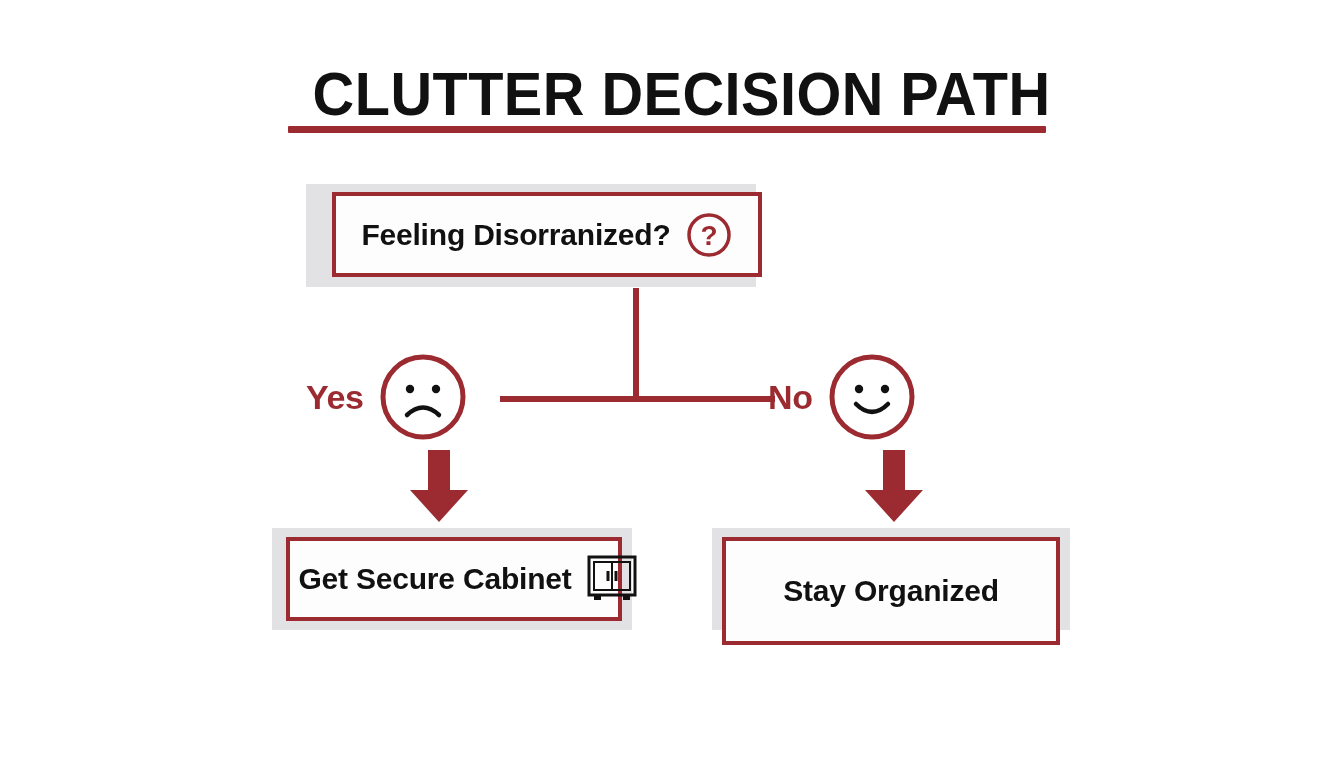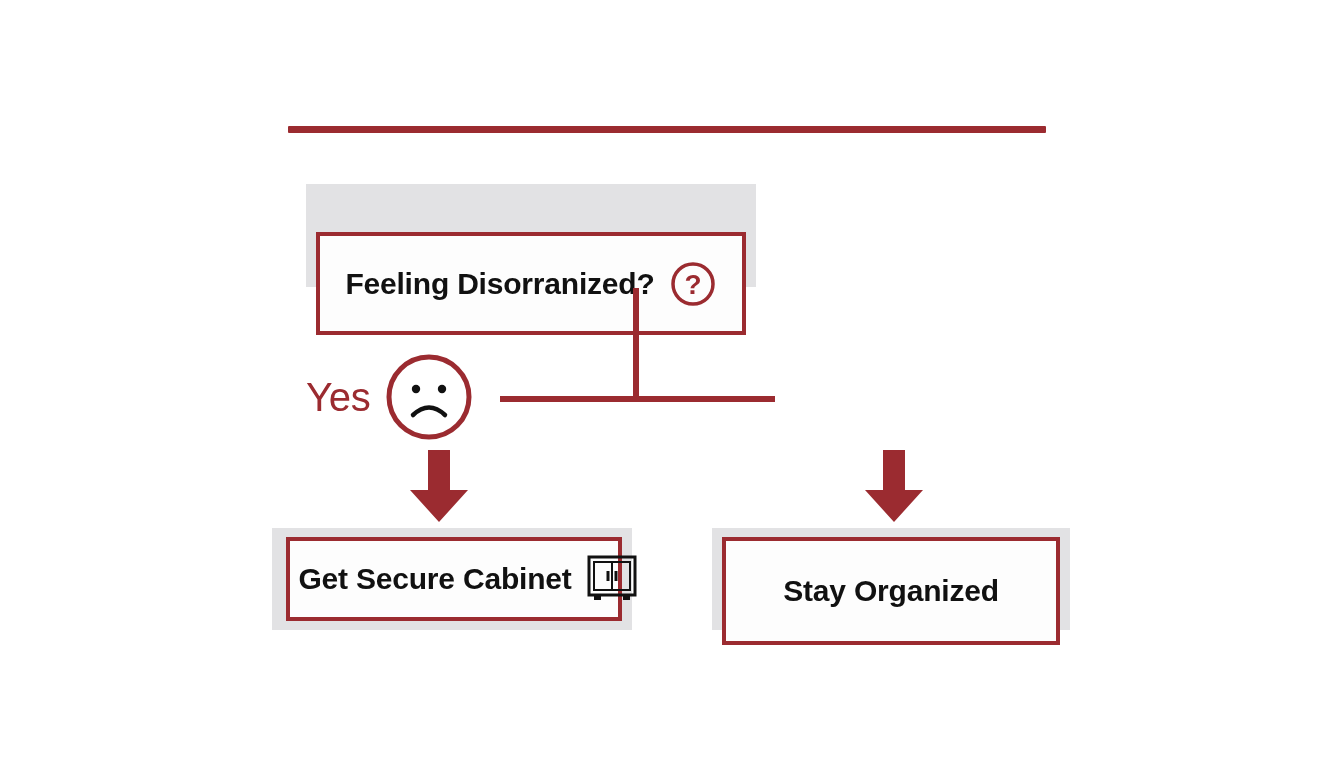--- a/index.html
+++ b/index.html
@@ -77,21 +77,21 @@
     font-family: "Liberation Sans", sans-serif;
     font-weight: bold;
     font-size: 30px;
     color: #111111;
     white-space: nowrap;
     letter-spacing: -0.2px;
   }
 
   
   #decision-frame { left: 306px; top: 184px; width: 450px; height: 103px; }
-  #decision-box   { left: 316px; top: 192px; width: 430px; height: 103px; margin-top: 40px; }
+  #decision-box   { left: 332px; top: 192px; width: 430px; height: 85px; }
 
   
   #outcome-left-frame  { left: 272px; top: 528px; width: 360px; height: 102px; }
   #outcome-left-box    { left: 286px; top: 537px; width: 336px; height: 84px; padding-left: 28px; }
   #outcome-right-frame { left: 712px; top: 528px; width: 358px; height: 102px; }
   #outcome-right-box   { left: 722px; top: 537px; width: 338px; height: 108px; }
 
   
   .conn {
     position: absolute;
@@ -104,41 +104,44 @@
   .branch {
     position: absolute;
     display: flex;
     align-items: center;
     gap: 14px;
   }
   #branch-yes { left: 306px; top: 352px; }
   #branch-no  { left: 768px; top: 352px; }
   .branch-label {
     font-family: "Liberation Sans", sans-serif;
-    font-weight: normal;
-    font-size: 40px;
+    font-weight: bold;
+    font-size: 34px;
     color: #9b2b30;
     letter-spacing: -0.3px;
   }
   .face-icon { display: block; }
 
   
   .arrow-down { position: absolute; }
   #arrow-left  { left: 400px; top: 448px; }
   #arrow-right { left: 855px; top: 448px; }
 
   
   .q-icon { display: block; }
   .cabinet-icon { display: block; }
 </style>
 </head>
 <body>
 
 <div id="canvas">
 
+  <div id="title-block">
+    <div id="page-title">CLUTTER DECISION PATH</div>
+  </div>
   <div id="title-underline"></div>
 
   <div class="node-frame" id="decision-frame"></div>
   <div class="node-box" id="decision-box">
     <div class="node-inner">
       <span class="node-label">Feeling Disorranized?</span>
       <span>
         <svg class="q-icon" width="48" height="48" viewBox="0 0 48 48" aria-hidden="true">
           <circle cx="24" cy="24" r="20" fill="none" stroke="#9b2b30" stroke-width="3.5"></circle>
           <text x="24" y="34" text-anchor="middle" font-family="Liberation Sans, sans-serif" font-size="28" font-weight="bold" fill="#9b2b30">?</text>
@@ -155,20 +158,31 @@
     <span>
       <svg class="face-icon" width="90" height="90" viewBox="0 0 90 90" aria-hidden="true">
         <circle cx="45" cy="45" r="40" fill="none" stroke="#9b2b30" stroke-width="5"></circle>
         <circle cx="32" cy="37" r="4.2" fill="#111111"></circle>
         <circle cx="58" cy="37" r="4.2" fill="#111111"></circle>
         <path d="M29 63 Q45 48 61 63" fill="none" stroke="#111111" stroke-width="4.5" stroke-linecap="round"></path>
       </svg>
     </span>
   </div>
 
+  <div class="branch" id="branch-no">
+    <span class="branch-label">No</span>
+    <span>
+      <svg class="face-icon" width="90" height="90" viewBox="0 0 90 90" aria-hidden="true">
+        <circle cx="45" cy="45" r="40" fill="none" stroke="#9b2b30" stroke-width="5"></circle>
+        <circle cx="32" cy="37" r="4.2" fill="#111111"></circle>
+        <circle cx="58" cy="37" r="4.2" fill="#111111"></circle>
+        <path d="M29 52 Q45 68 61 52" fill="none" stroke="#111111" stroke-width="4.5" stroke-linecap="round"></path>
+      </svg>
+    </span>
+  </div>
 
   <span class="arrow-down" id="arrow-left">
     <svg width="78" height="78" viewBox="0 0 78 78" aria-hidden="true">
       <polygon points="28,2 50,2 50,42 68,42 39,74 10,42 28,42" fill="#9b2b30"></polygon>
     </svg>
   </span>
   <span class="arrow-down" id="arrow-right">
     <svg width="78" height="78" viewBox="0 0 78 78" aria-hidden="true">
       <polygon points="28,2 50,2 50,42 68,42 39,74 10,42 28,42" fill="#9b2b30"></polygon>
     </svg>

